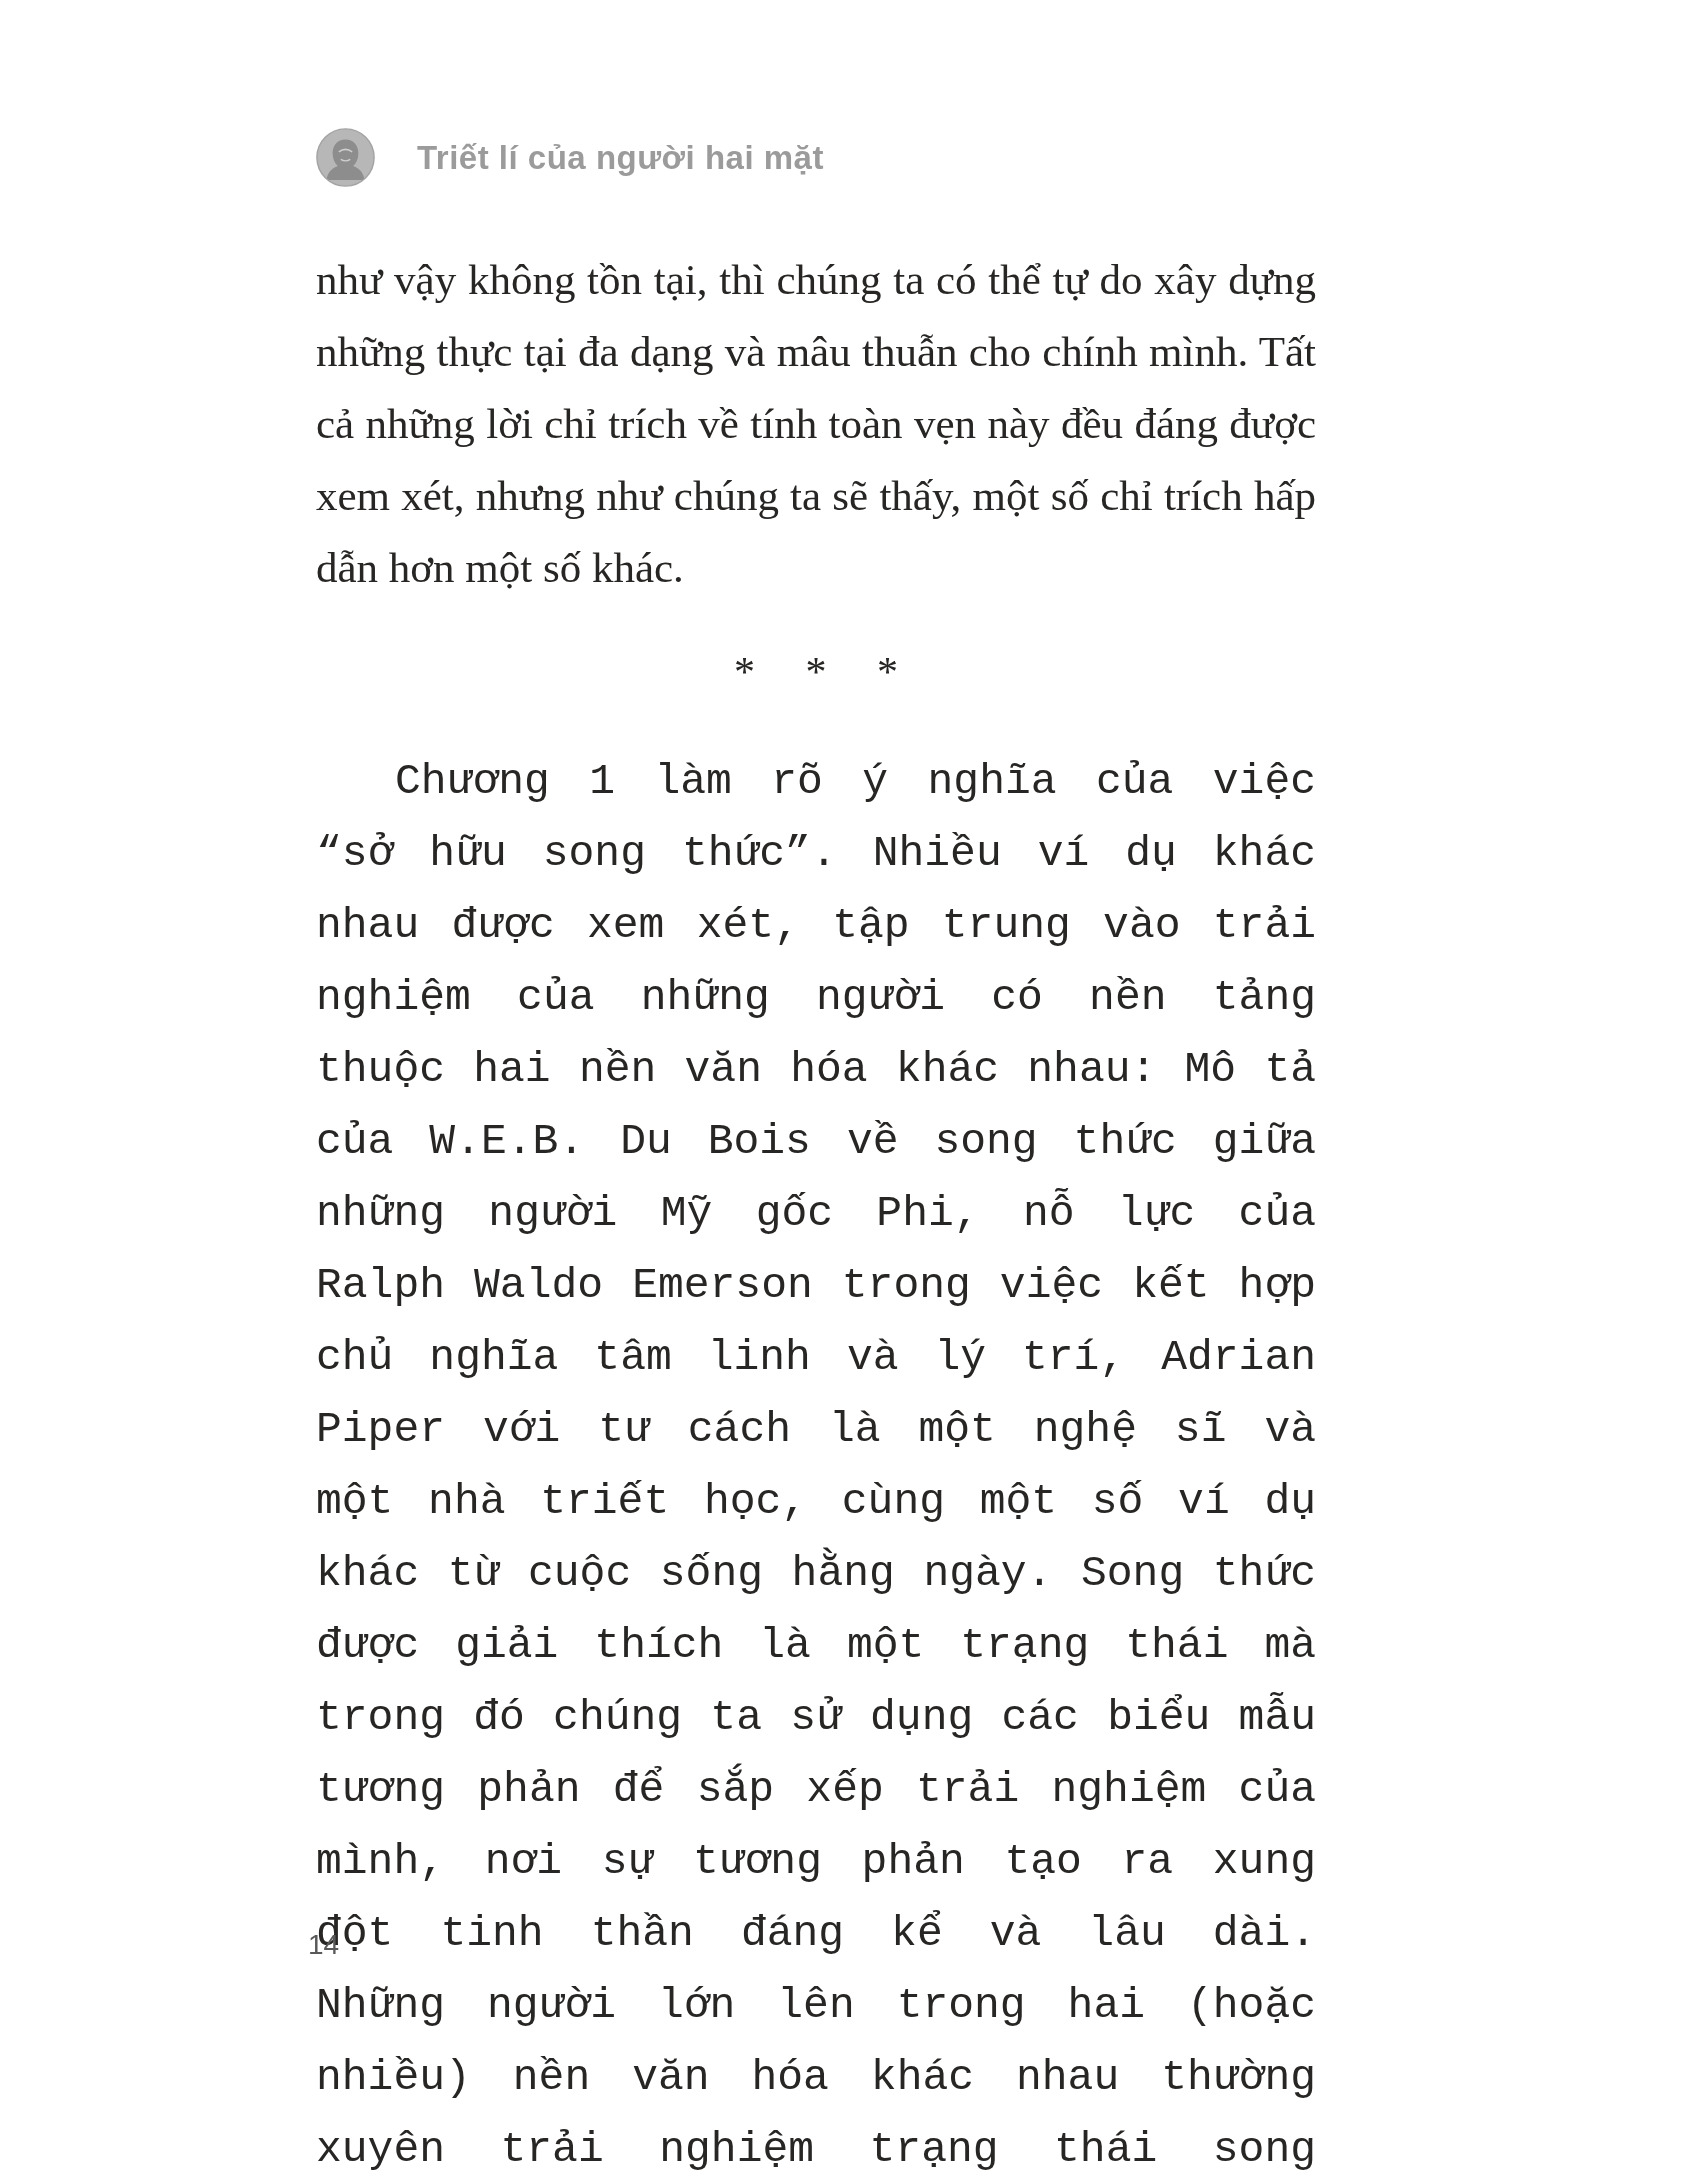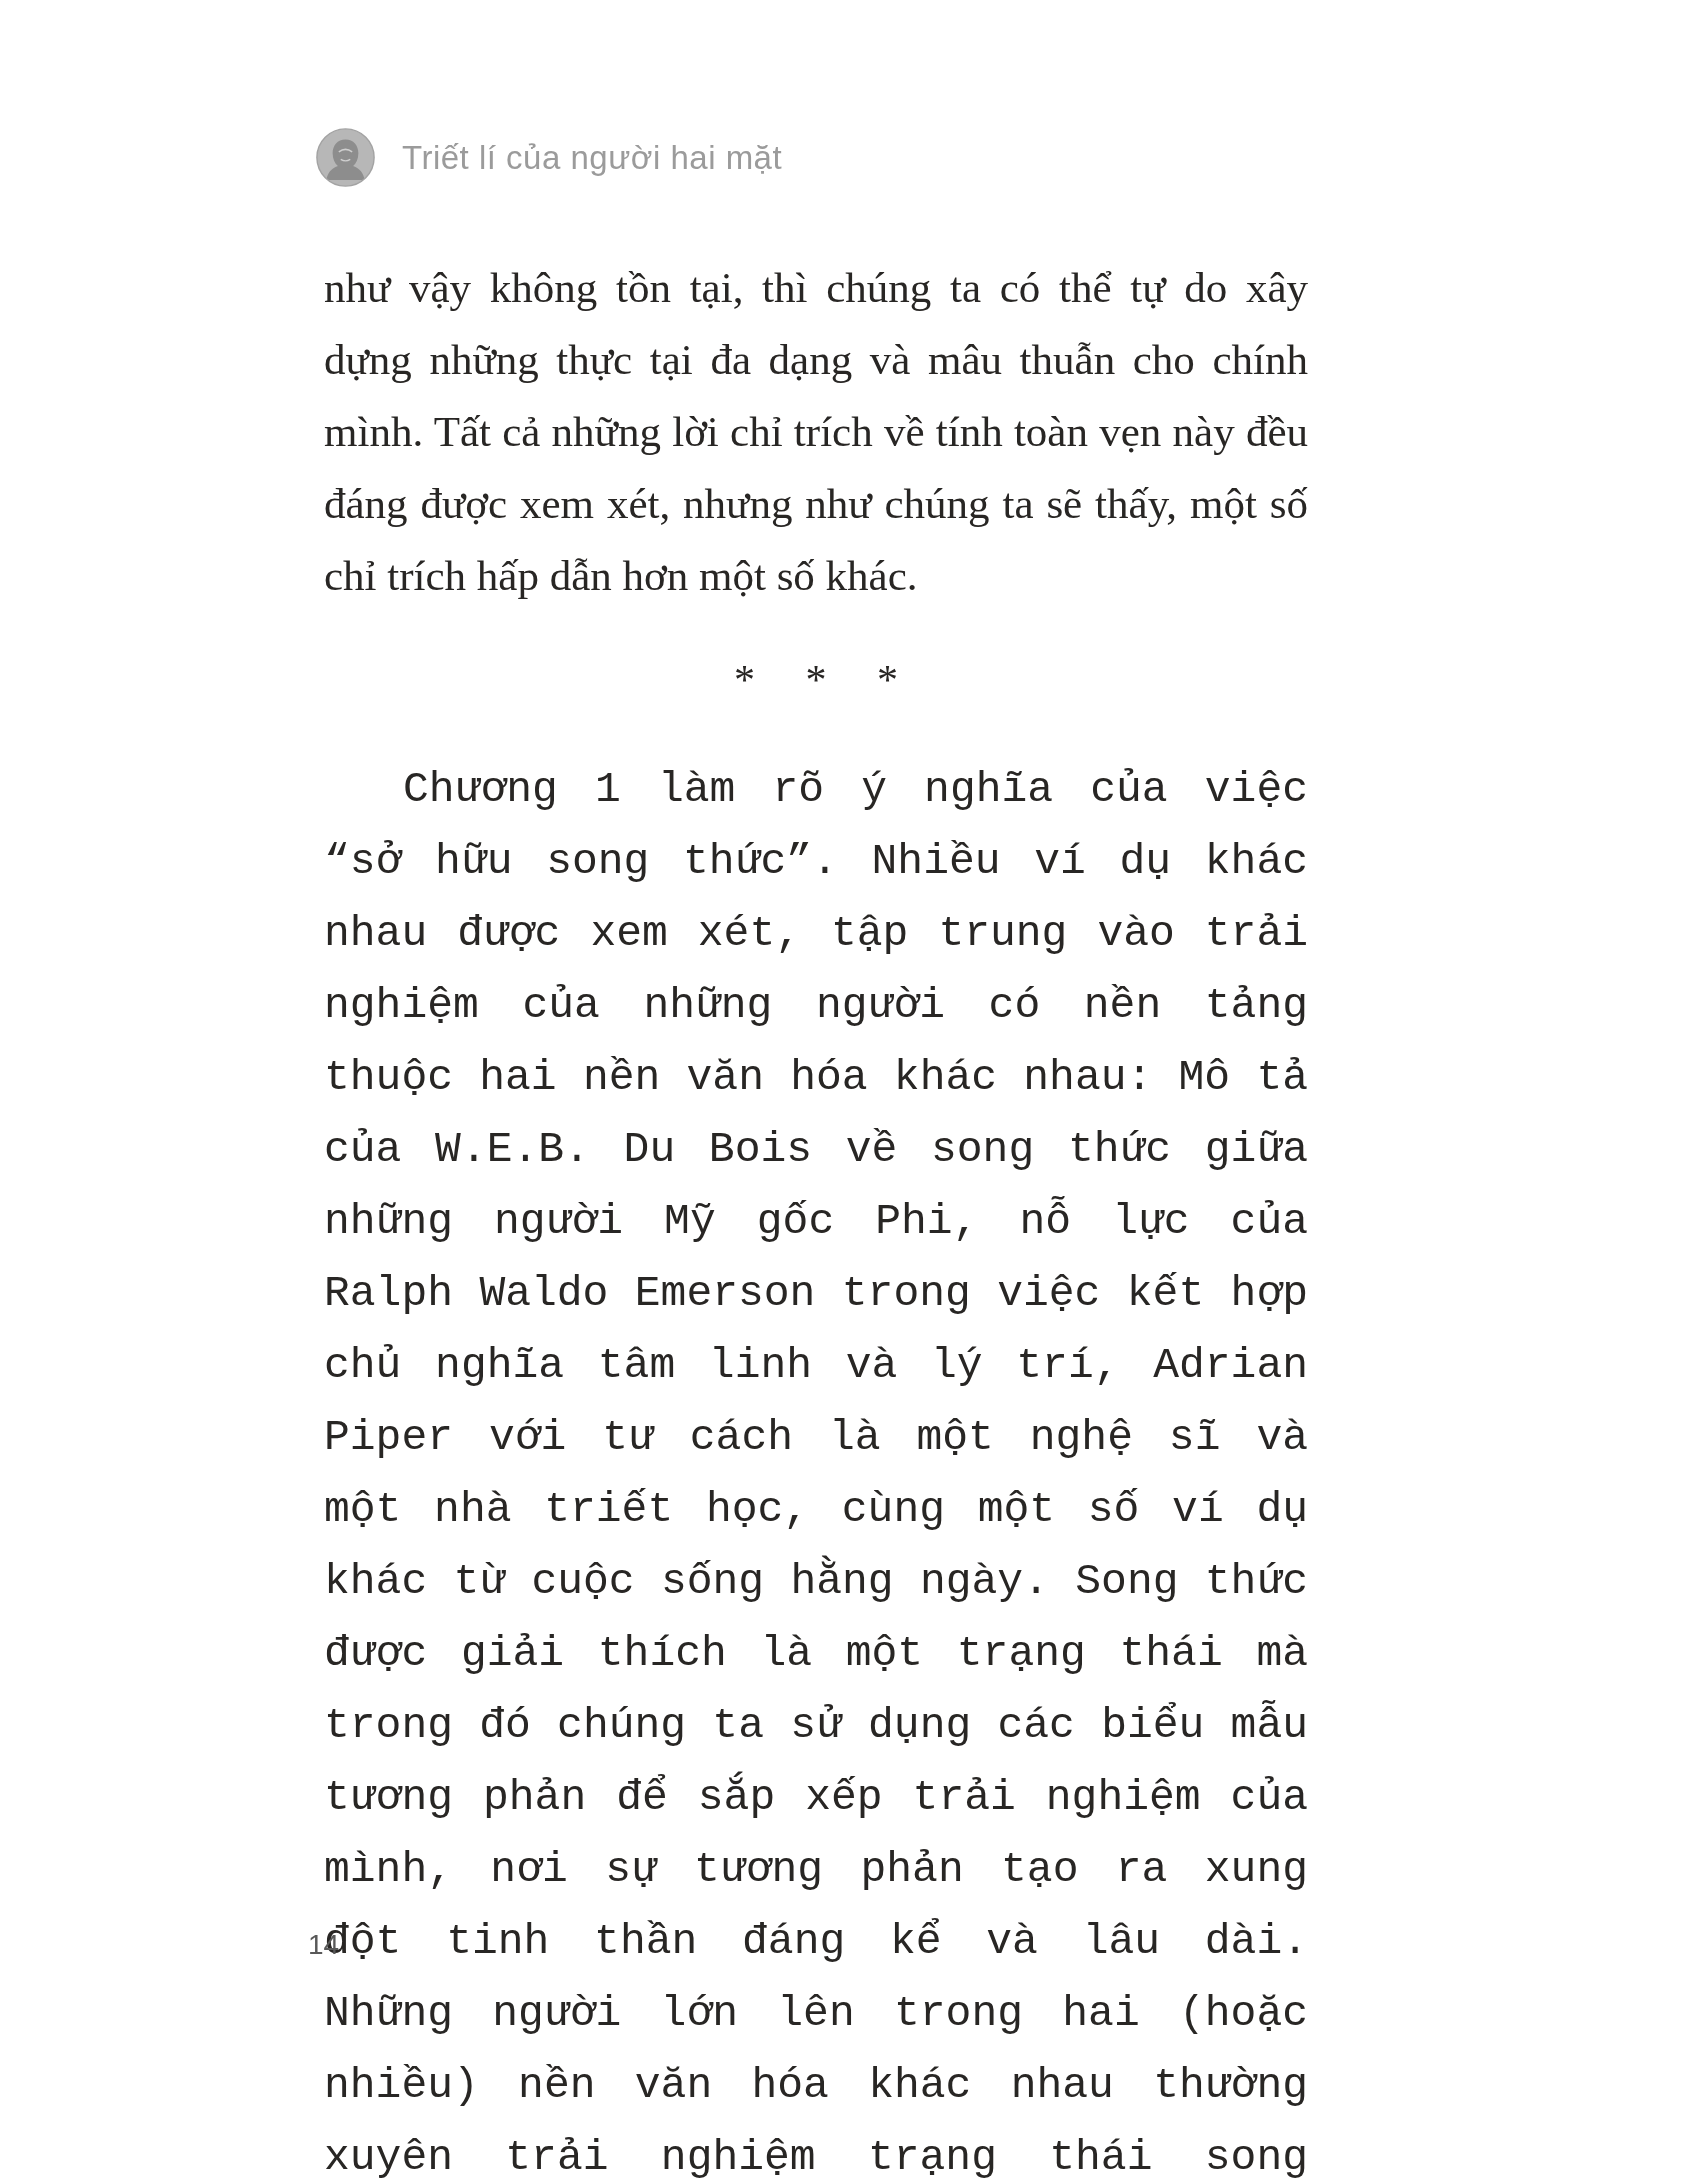--- a/index.html
+++ b/index.html
@@ -31,39 +31,40 @@
     flex: 0 0 auto;
   }
   .logo-wrap svg {
     width: 61px;
     height: 61px;
     display: block;
   }
   .header-title {
     font-family: "Liberation Sans", "DejaVu Sans", sans-serif;
     font-size: 33px;
-    font-weight: 400;
+    font-weight: 700;
     color: #9b9b9b;
     letter-spacing: 0.5px;
     white-space: nowrap;
+    margin-left: 15px;
   }
 
   
   .text-block {
     position: absolute;
     left: 308px;
     top: 236px;
     width: 1016px;
     color: #282624;
     font-size: 43px;
     line-height: 72px;
     text-align: justify;
   }
   .body-par {
-    margin: 16px;
+    margin: 8px;
   }
   .body-par.first-line-indent {
     text-indent: 79px;
   }
   .body-par.page-cut {
     
     text-align-last: justify;
     font-family: Liberation Mono, monospace;
   }
   .separator {

